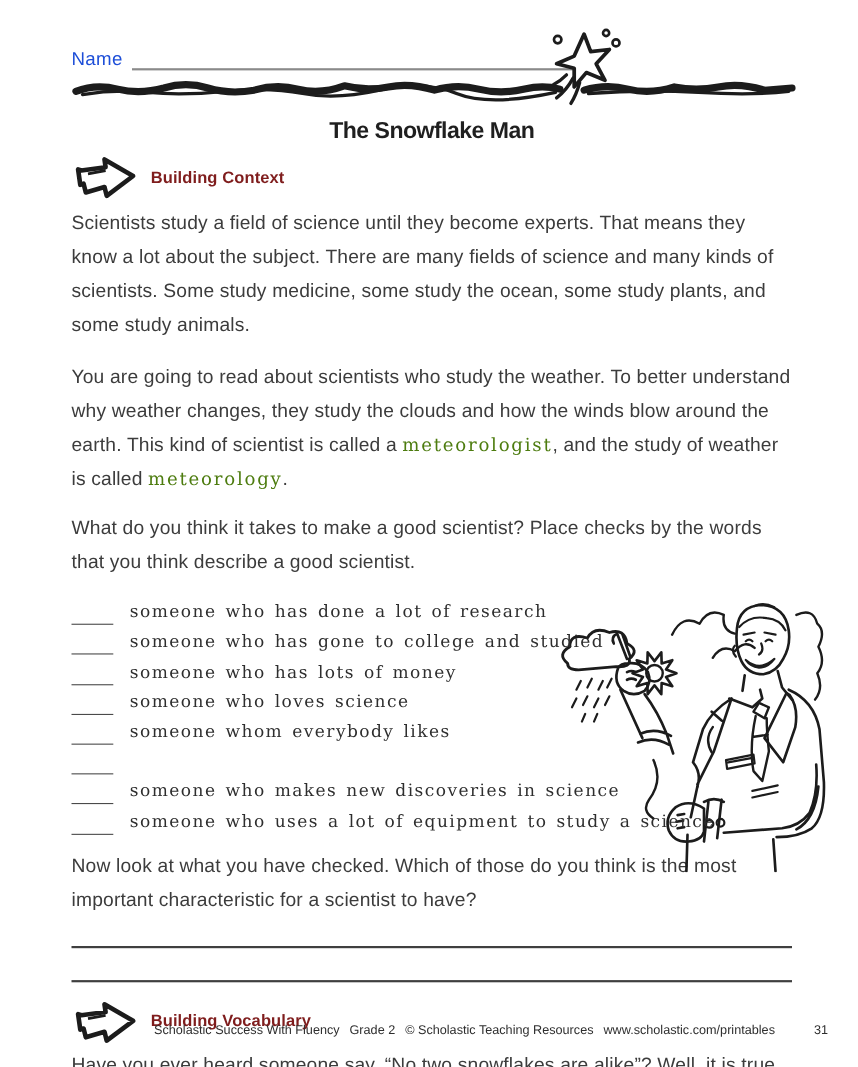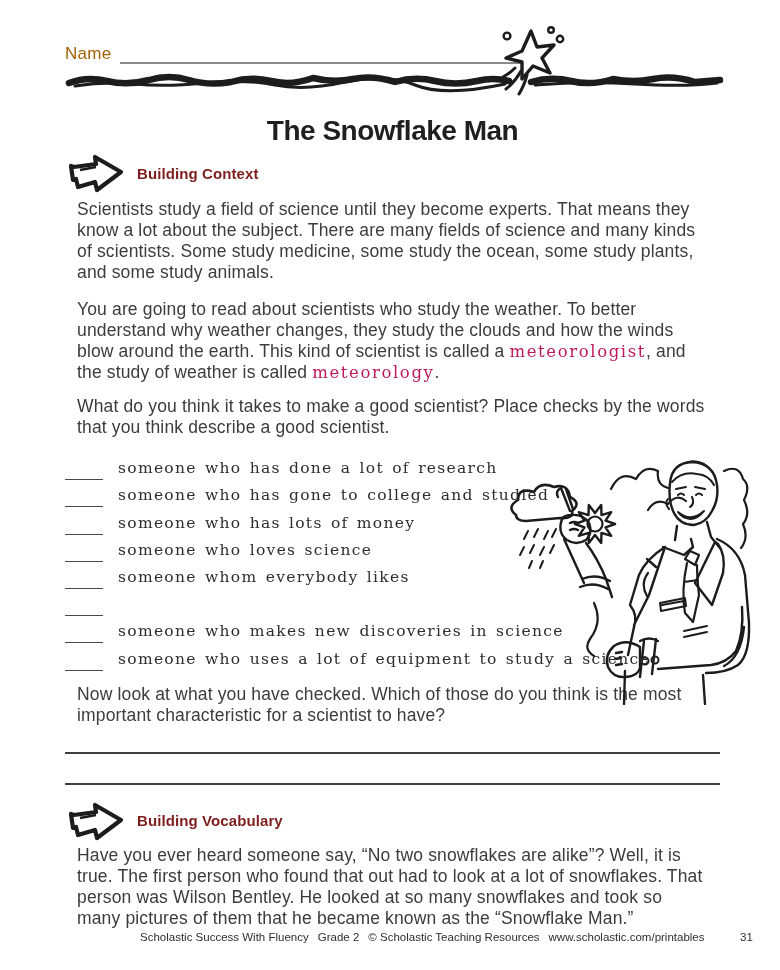--- a/index.html
+++ b/index.html
@@ -9,43 +9,43 @@
     background:#ffffff;
     font-family:"Liberation Sans",sans-serif;
     color:#3c3c3c;
     overflow:hidden;
     box-sizing:border-box;
   }
   .content{position:absolute;left:65px;right:60px;top:0;}
 
   
   .name-row{display:flex;align-items:flex-end;margin-top:40px;height:24px;}
-  .name-label{font-size:17px;color:#a16207;letter-spacing:.3px;}
+  .name-label{font-size:17px;color:#1d4ed8;letter-spacing:.3px;}
   .name-line{width:405px;border-bottom:2px solid #8a8a8a;height:18px;margin-left:8px;}
   .divider-wrap{position:relative;margin-top:4px;height:26px;}
   .star-doodle{position:absolute;left:426px;top:-44px;z-index:3;}
 
   .title{
-    text-align:center;margin-top:20px;
-    font-size:28px;font-weight:700;color:#1f1f1f;
+    text-align:center;margin-top:8px;
+    font-size:21px;font-weight:700;color:#1f1f1f;
     letter-spacing:-.5px;line-height:34px;
   }
 
   .section-head{display:flex;align-items:center;margin-top:4px;height:42px;}
   .section-head .arrow{flex:0 0 auto;}
   .section-label{font-size:15px;font-weight:700;color:#7f1d1d;margin-left:10px;letter-spacing:.1px;}
 
   .body-text{
-    font-size:17.5px;line-height:21px;letter-spacing:.15px;
-    margin:12px;max-width:657px;color:#3c3c3c;
+    font-size:17.5px;line-height:31px;letter-spacing:.15px;
+    margin:0;max-width:657px;color:#3c3c3c;
   }
   .p1{margin-top:5px;}
   .p2{margin-top:16px;}
   .pq{margin-top:13px;max-width:645px;}
-  .serif-term{font-family:"DejaVu Serif",serif;font-size:16.5px;letter-spacing:1.6px;color:#be185d;}
+  .serif-term{font-family:"DejaVu Serif",serif;font-size:16.5px;letter-spacing:1.6px;color:#4d7c0f;}
 
   .check-section{position:relative;margin-top:15px;}
   .check-item{height:27.2px;display:flex;align-items:flex-end;position:relative;z-index:2;}
   .check-blank{display:inline-block;width:38px;height:14px;border-bottom:1.7px solid #4a4a4a;margin-right:15px;flex:0 0 auto;}
   .check-text{
     font-family:"DejaVu Serif",serif;font-size:15.5px;color:#2e2e2e;
     letter-spacing:1.3px;word-spacing:2px;white-space:nowrap;line-height:24px;
   }
   .illustration{position:absolute;left:433px;top:2px;z-index:1;}
 

